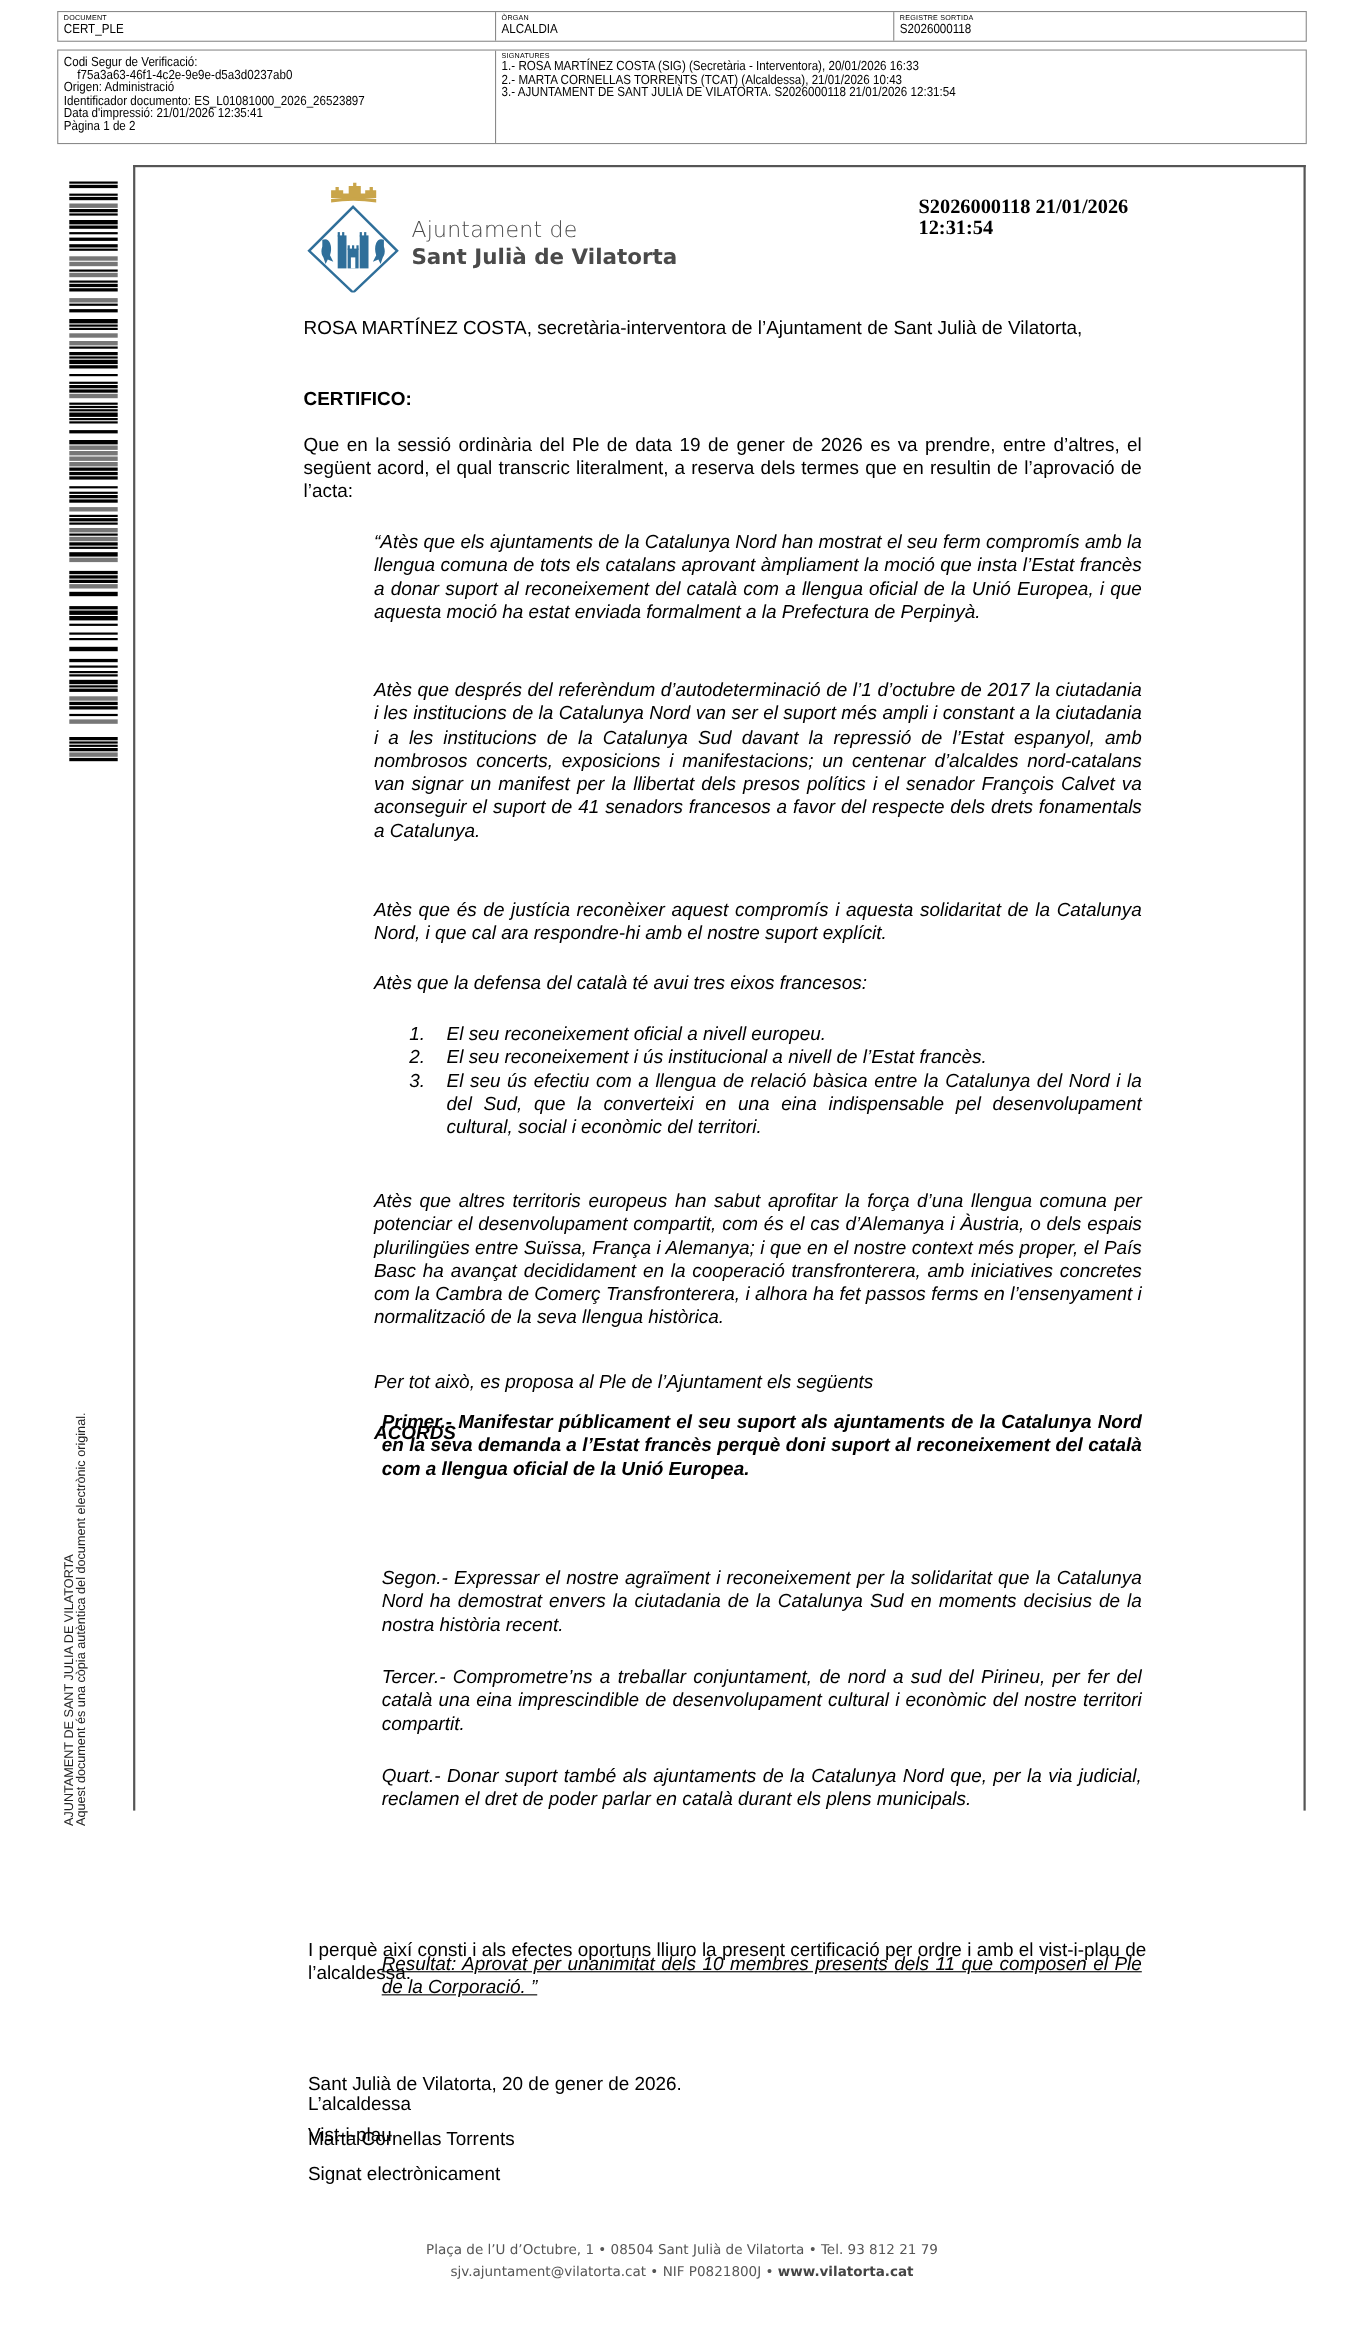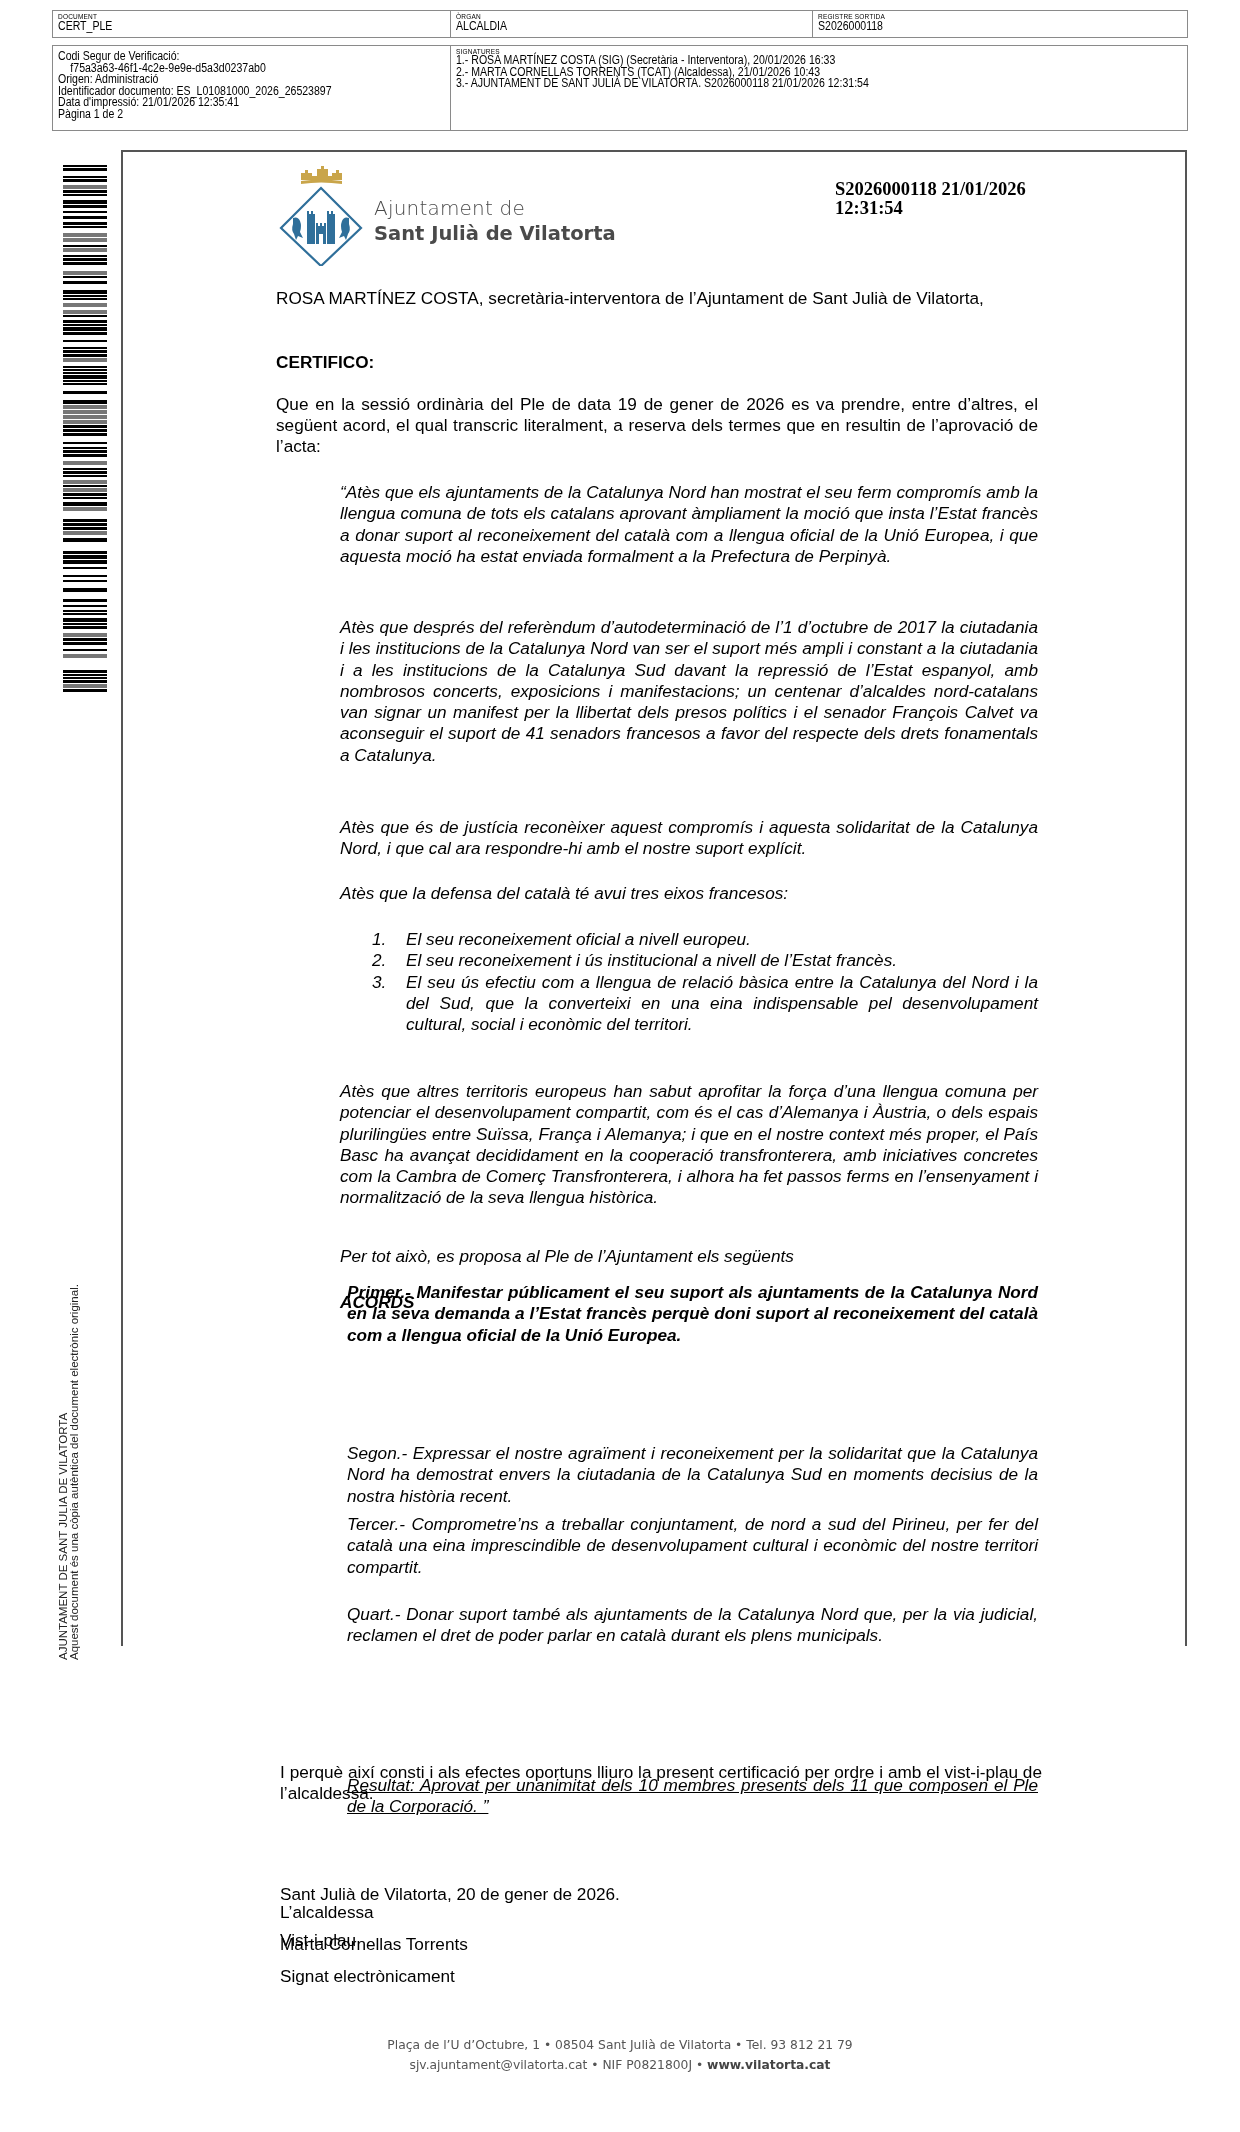--- a/index.html
+++ b/index.html
@@ -249,21 +249,21 @@
     <span class="num">3.</span>
     <span>El seu ús efectiu com a llengua de relació bàsica entre la Catalunya del Nord i la del Sud, que la converteixi en una eina indispensable pel desenvolupament cultural, social i econòmic del territori.</span>
   </div>
 </div>
 
 <div class="quote" style="top:1081px;">Atès que altres territoris europeus han sabut aprofitar la força d’una llengua comuna per potenciar el desenvolupament compartit, com és el cas d’Alemanya i Àustria, o dels espais plurilingües entre Suïssa, França i Alemanya; i que en el nostre context més proper, el País Basc ha avançat decididament en la cooperació transfronterera, amb iniciatives concretes com la Cambra de Comerç Transfronterera, i alhora ha fet passos ferms en l’ensenyament i normalització de la seva llengua històrica.</div>
 <div class="quote" style="top:1246px;">Per tot això, es proposa al Ple de l’Ajuntament els següents</div>
 <div class="quote bold" style="top:1292px;">ACORDS</div>
 
 <div class="acord" style="top:1282px;font-weight:bold;">Primer.- Manifestar públicament el seu suport als ajuntaments de la Catalunya Nord en la seva demanda a l’Estat francès perquè doni suport al reconeixement del català com a llengua oficial de la Unió Europea.</div>
-<div class="acord" style="top:1424px;margin-top:19px;">Segon.- Expressar el nostre agraïment i reconeixement per la solidaritat que la Catalunya Nord ha demostrat envers la ciutadania de la Catalunya Sud en moments decisius de la nostra història recent.</div>
+<div class="acord" style="top:1424px;">Segon.- Expressar el nostre agraïment i reconeixement per la solidaritat que la Catalunya Nord ha demostrat envers la ciutadania de la Catalunya Sud en moments decisius de la nostra història recent.</div>
 <div class="acord" style="top:1514px;">Tercer.- Comprometre’ns a treballar conjuntament, de nord a sud del Pirineu, per fer del català una eina imprescindible de desenvolupament cultural i econòmic del nostre territori compartit.</div>
 <div class="acord" style="top:1604px;">Quart.- Donar suport també als ajuntaments de la Catalunya Nord que, per la via judicial, reclamen el dret de poder parlar en català durant els plens municipals.</div>
 <div class="acord" style="top:1775px;text-decoration:underline;">Resultat: Aprovat per unanimitat dels 10 membres presents dels 11 que composen el Ple de la Corporació. ”</div>
 
 <div class="body-text" style="top:1762px; left:280px;">I perquè així consti i als efectes oportuns lliuro la present certificació per ordre i amb el vist-i-plau de l’alcaldessa.</div>
 <div class="body-text" style="top:1884px; left:280px;">Sant Julià de Vilatorta, 20 de gener de 2026.</div>
 <div class="body-text" style="top:1930px; left:280px;">Vist-i-plau</div>
 <div class="body-text" style="top:1902px; left:280px;">L’alcaldessa</div>
 <div class="body-text" style="top:1934px; left:280px;">Marta Cornellas Torrents</div>
 <div class="body-text" style="top:1966px; left:280px;">Signat electrònicament</div>

